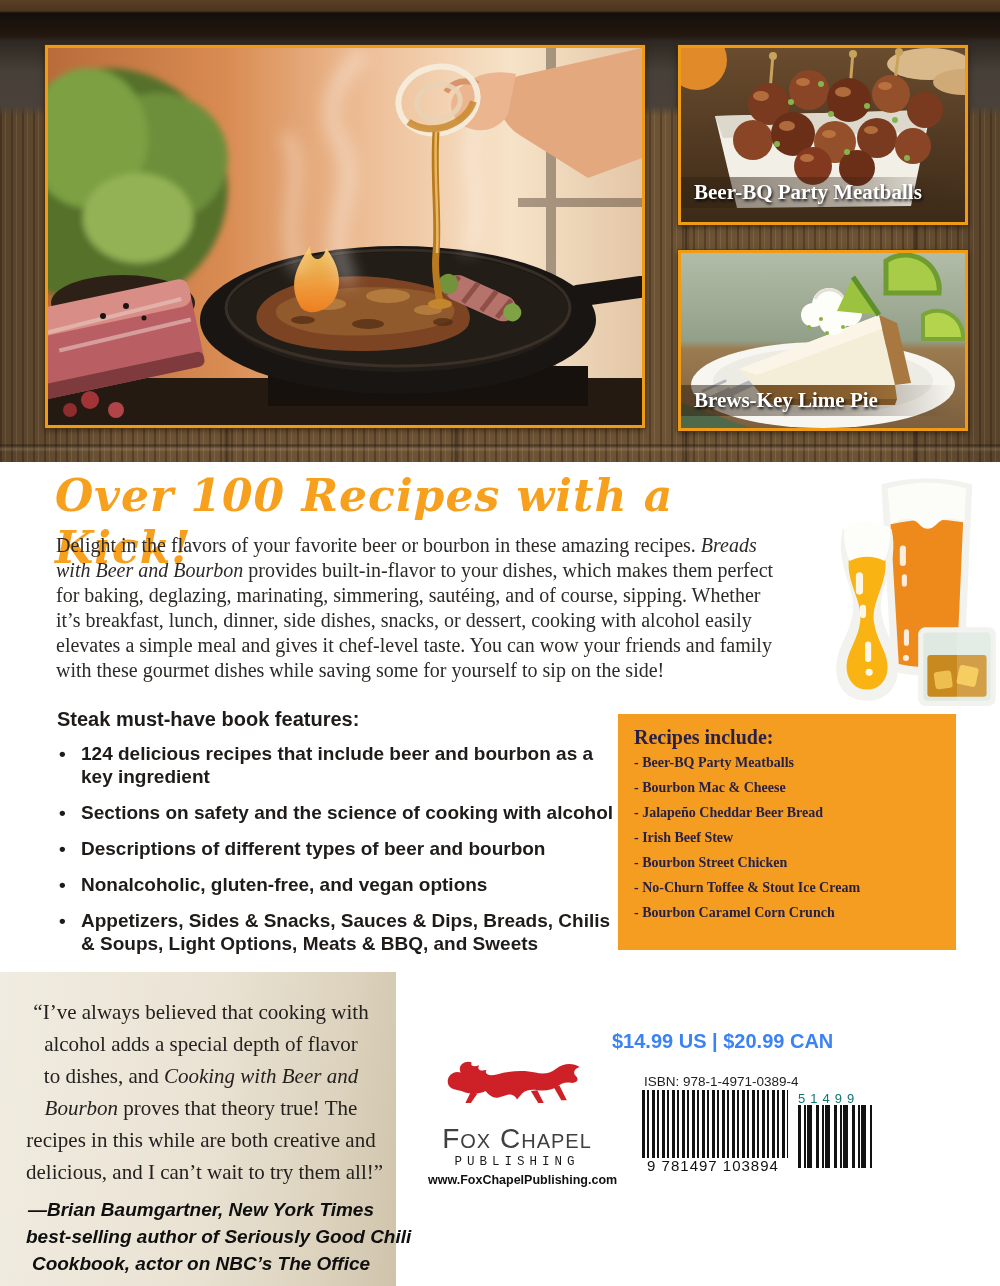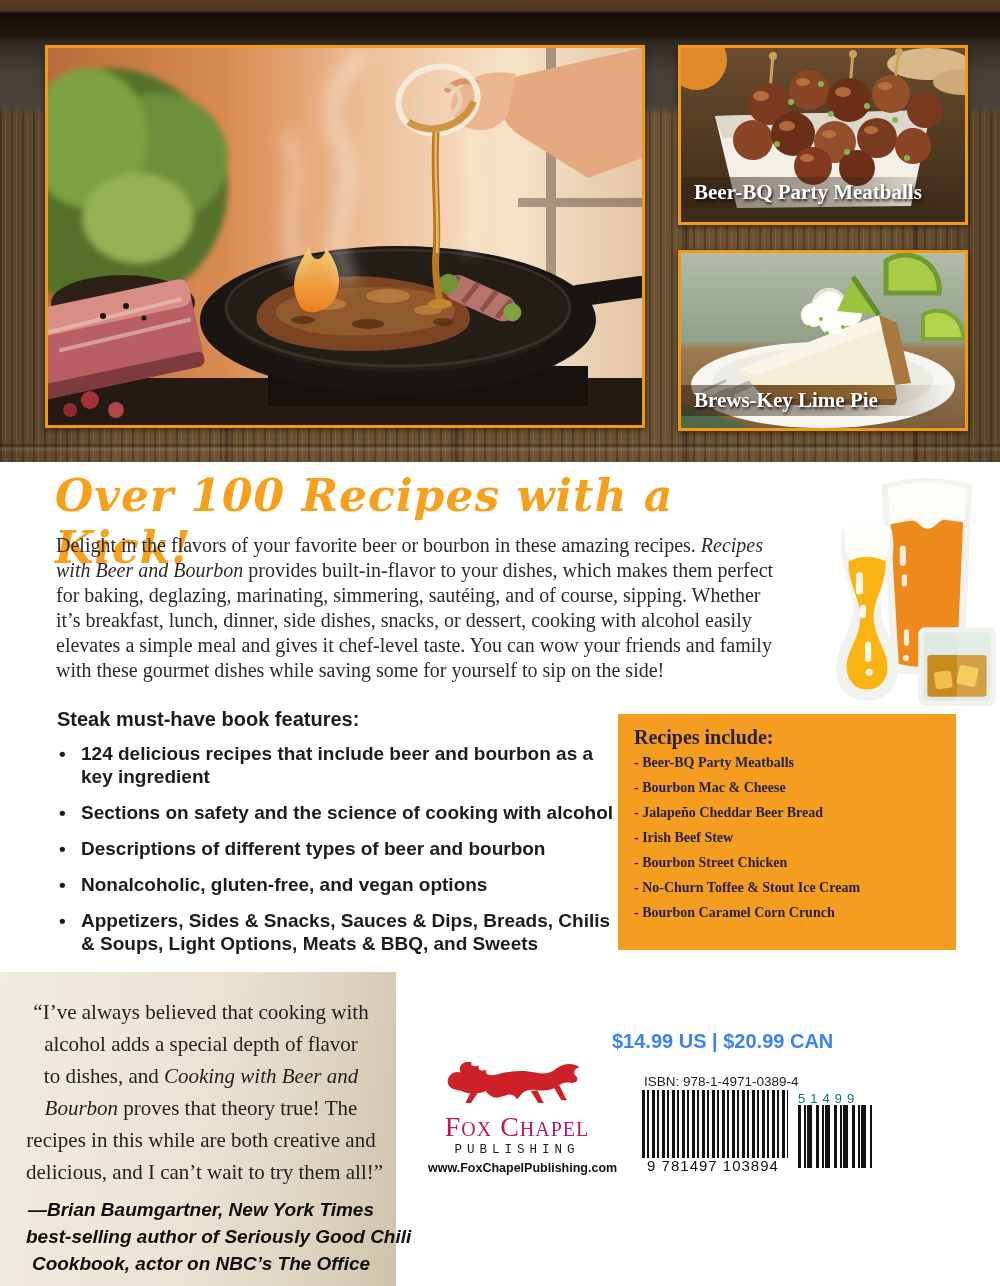--- a/index.html
+++ b/index.html
@@ -49,22 +49,22 @@
       background:linear-gradient(97deg,#f1ece1 0%,#eae3d4 50%,#dcd2bd 82%,#cfc3aa 100%);}
   .quote-block{position:absolute;left:26px;top:24px;width:350px;text-align:center;}
   .quote-line{font-family:"Liberation Serif",serif;font-size:21px;line-height:32px;color:#242220;white-space:nowrap;}
   .quote-line .it{font-style:italic;}
   .attr-block{margin-top:8px;}
   .attr-line{font-style:italic;font-weight:700;font-size:19px;line-height:27px;color:#0f0f0f;white-space:nowrap;}
 
   .price{position:absolute;left:612px;top:1030px;font-size:20px;font-weight:700;color:#3b82f6;}
 
   .publisher{position:absolute;left:428px;top:1056px;width:178px;text-align:center;}
-  .publisher-name{font-family:Liberation Serif, serif;font-variant:small-caps;font-size:28px;line-height:28px;
-      color:#be185d;letter-spacing:1px;margin-top:5px;}
+  .publisher-name{font-family:Liberation Sans, sans-serif;font-variant:small-caps;font-size:28px;line-height:28px;
+      color:#404040;letter-spacing:1px;margin-top:17px;}
   .publisher-sub{font-family:Liberation Mono, monospace;font-size:12.5px;letter-spacing:5px;color:#1b1b19;margin-top:2px;}
   .publisher-url{font-size:12.5px;font-weight:700;color:#111;margin-top:4px;}
 
   .isbn-label{position:absolute;left:644px;top:1074px;font-size:13.5px;color:#1d1d1d;}
   .bars-main{position:absolute;left:642px;top:1090px;width:146px;height:68px;
       background:
         repeating-linear-gradient(90deg,#121212 0 2px,rgba(0,0,0,0) 2px 5px),
         repeating-linear-gradient(90deg,#121212 0 3px,rgba(0,0,0,0) 3px 10px),
         #ffffff;}
   .barcode-digits{position:absolute;left:634px;top:1157px;width:158px;text-align:center;
@@ -298,21 +298,21 @@
           <circle cx="162" cy="74" r="2"></circle>
           <circle cx="140" cy="66" r="2"></circle>
         </g>
     </svg>
     <div class="photo-caption" style="bottom:12px;">Brews-Key Lime Pie</div>
   </div>
 
   <div class="headline">Over 100 Recipes with a Kick!</div>
 
   <div class="intro">
-    <div class="intro-line"><span>Delight in the flavors of your favorite beer or bourbon in these amazing recipes. </span><span class="it">Recipes</span></div>
+    <div class="intro-line"><span>Delight in the flavors of your favorite beer or bourbon in these amazing recipes. </span><span class="it">Breads</span></div>
     <div class="intro-line"><span class="it">with Beer and Bourbon</span><span> provides built-in-flavor to your dishes, which makes them perfect</span></div>
     <div class="intro-line">for baking, deglazing, marinating, simmering, sautéing, and of course, sipping. Whether</div>
     <div class="intro-line">it’s breakfast, lunch, dinner, side dishes, snacks, or dessert, cooking with alcohol easily</div>
     <div class="intro-line">elevates a simple meal and gives it chef-level taste. You can wow your friends and family</div>
     <div class="intro-line">with these gourmet dishes while saving some for yourself to sip on the side!</div>
   </div>
 
   <svg class="glasses" width="176" height="240" viewBox="0 0 172 235">
 
     <path d="M58,16 Q102,4 147,16 L139,197 Q102,208 68,199 Z" fill="#f2f3ee"></path>

